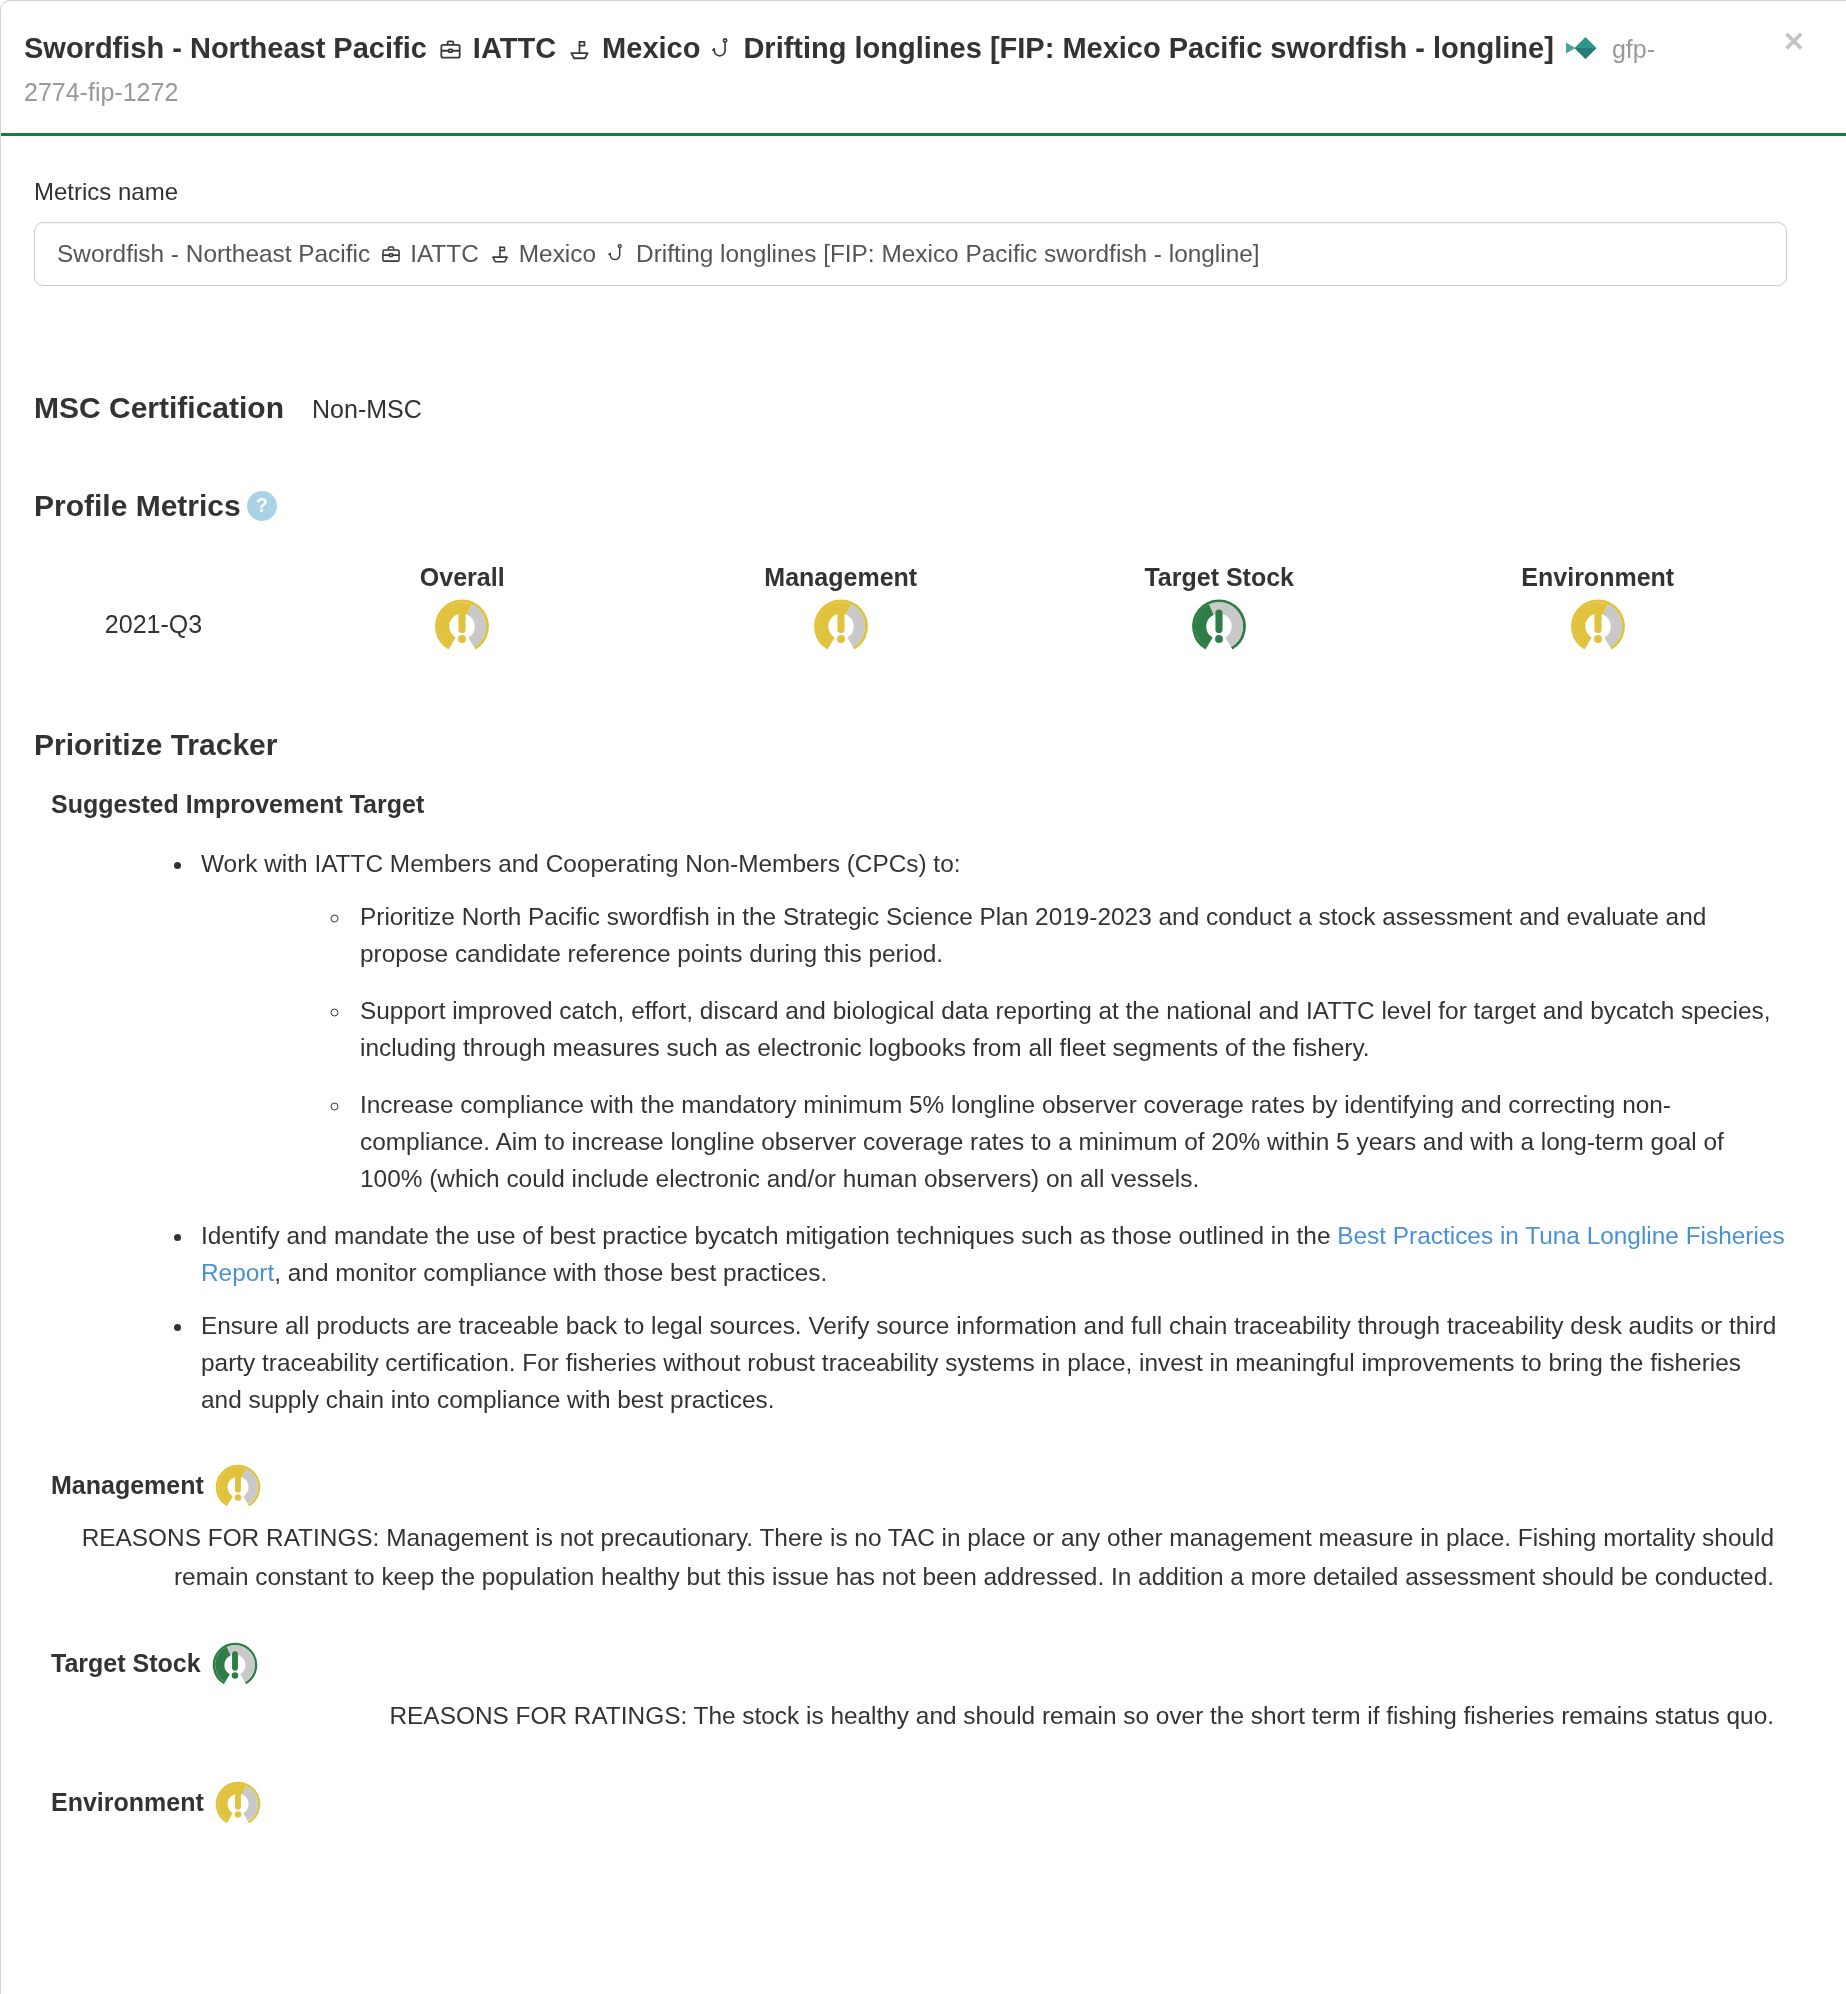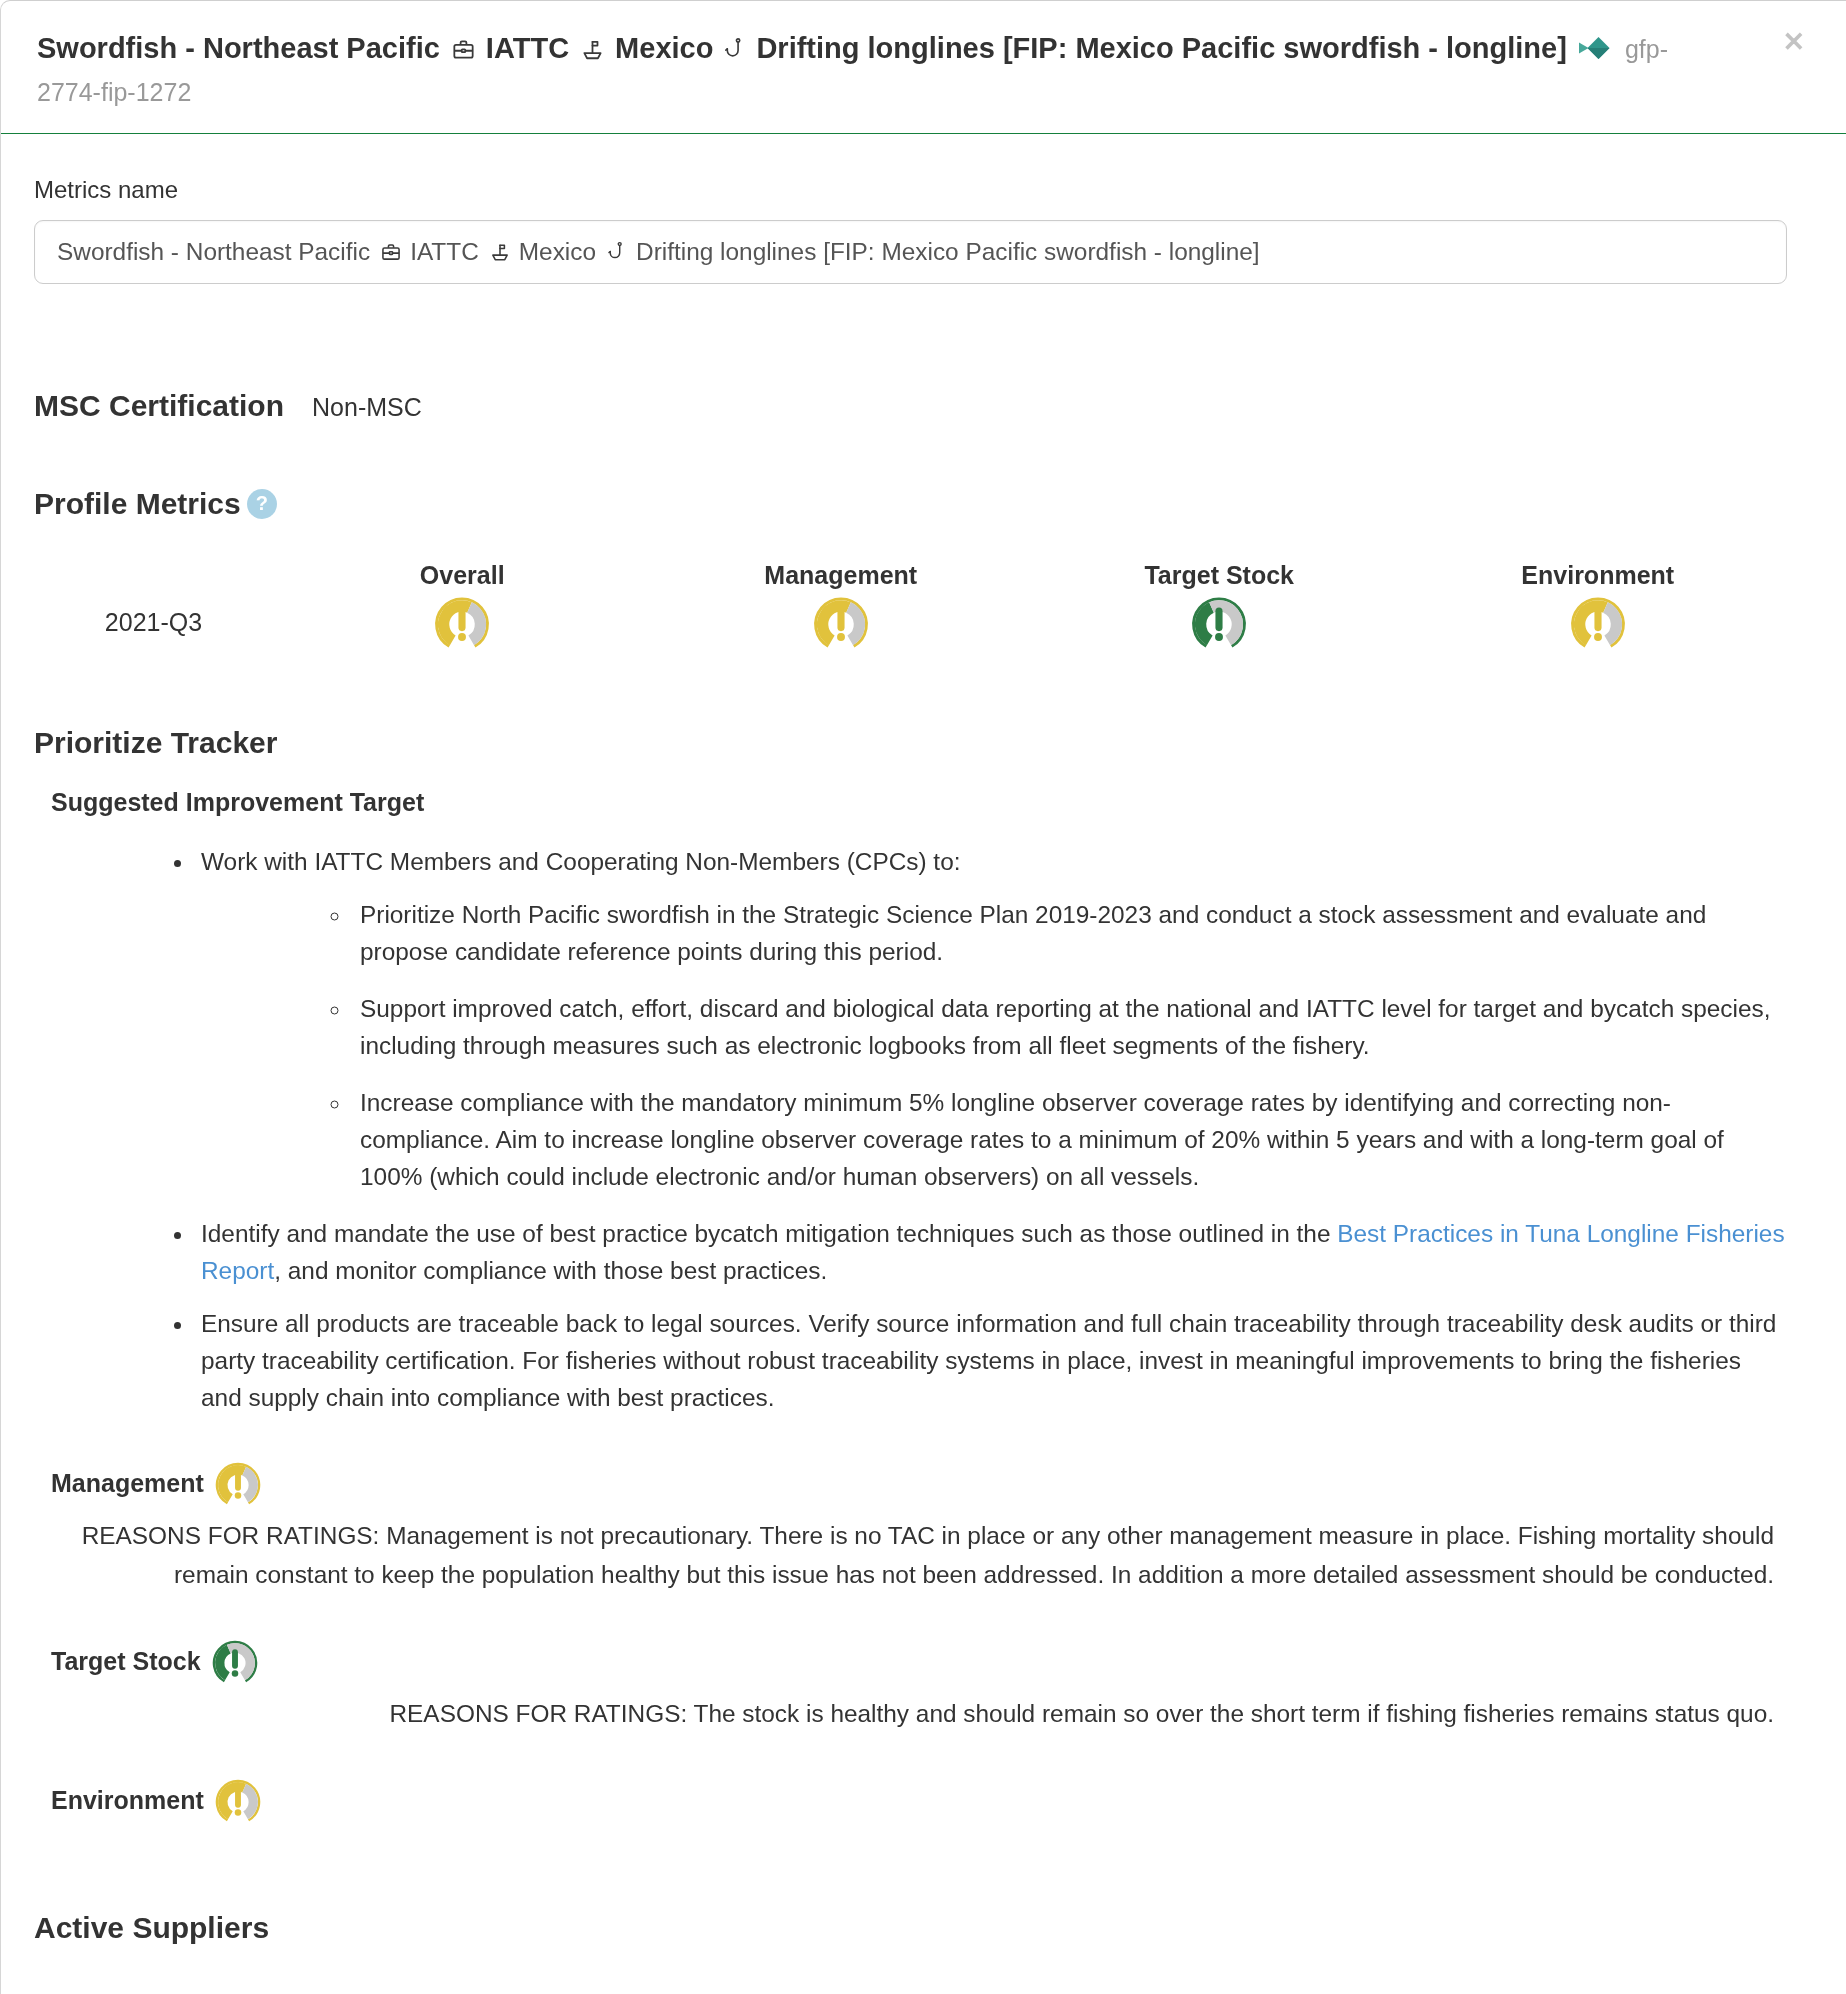--- a/index.html
+++ b/index.html
@@ -1,20 +1,20 @@
 <!DOCTYPE html>
 <html><head>
 <meta charset="utf-8">
 <style>
   html,body{margin:0;padding:0;background:#fff;}
   body{font-family:"Liberation Sans","DejaVu Sans",sans-serif;color:#333;}
   .modal{width:1847px;min-height:1995px;box-sizing:border-box;background:#fff;
          border-left:1px solid #d6d6d6;border-top:1px solid #cfcfcf;border-top-left-radius:10px;}
   
-  .modal-header{position:relative;padding:26px 149px 20px 36px;border-bottom:1px solid #15803d;}
+  .modal-header{position:relative;padding:26px 149px 20px 23px;border-bottom:3px solid #15803d;}
   .page-title{font-size:29px;font-weight:bold;line-height:1.48;color:#333;}
   .page-title .seg{margin-right:9px;}
   .page-title .seg-icon{display:inline-block;margin:0 10px 0 2px;}
   .page-title .seg-icon svg{vertical-align:-4px;}
   .page-title .muted{color:#999;font-weight:normal;font-size:25px;margin-left:4px;}
   .close-btn{position:absolute;top:24px;right:38px;font-size:27px;line-height:1;color:#c3c3c3;
              font-weight:bold;cursor:pointer;background:none;border:none;padding:4px;}
   
   .modal-body{padding:42px 60px 60px 33px;}
   .field-label{font-size:24px;margin:0 0 16px 0;}
@@ -203,19 +203,16 @@
                   <path d="M15.00 35.12 A14 14 0 0 1 27.69 10.21" stroke="#e1c23c" stroke-width="8.6" fill="none"></path>
                   <path d="M27.69 10.21 A14 14 0 0 1 29.00 35.12" stroke="#c9c9c9" stroke-width="8.6" fill="none"></path>
                   <line x1="22" y1="13" x2="22" y2="25.5" stroke="#e1c23c" stroke-width="5.4" stroke-linecap="round"></line>
                   <circle cx="22" cy="32.6" r="3" fill="#e1c23c"></circle>
                 </svg></span>
             </div>
           </div>
         </div>
     </div>
 
-    <div class="section-as">
-      <h2>Active Suppliers</h2>
-    </div>
 
   </div>
 </div>
 
 
 </body></html>

